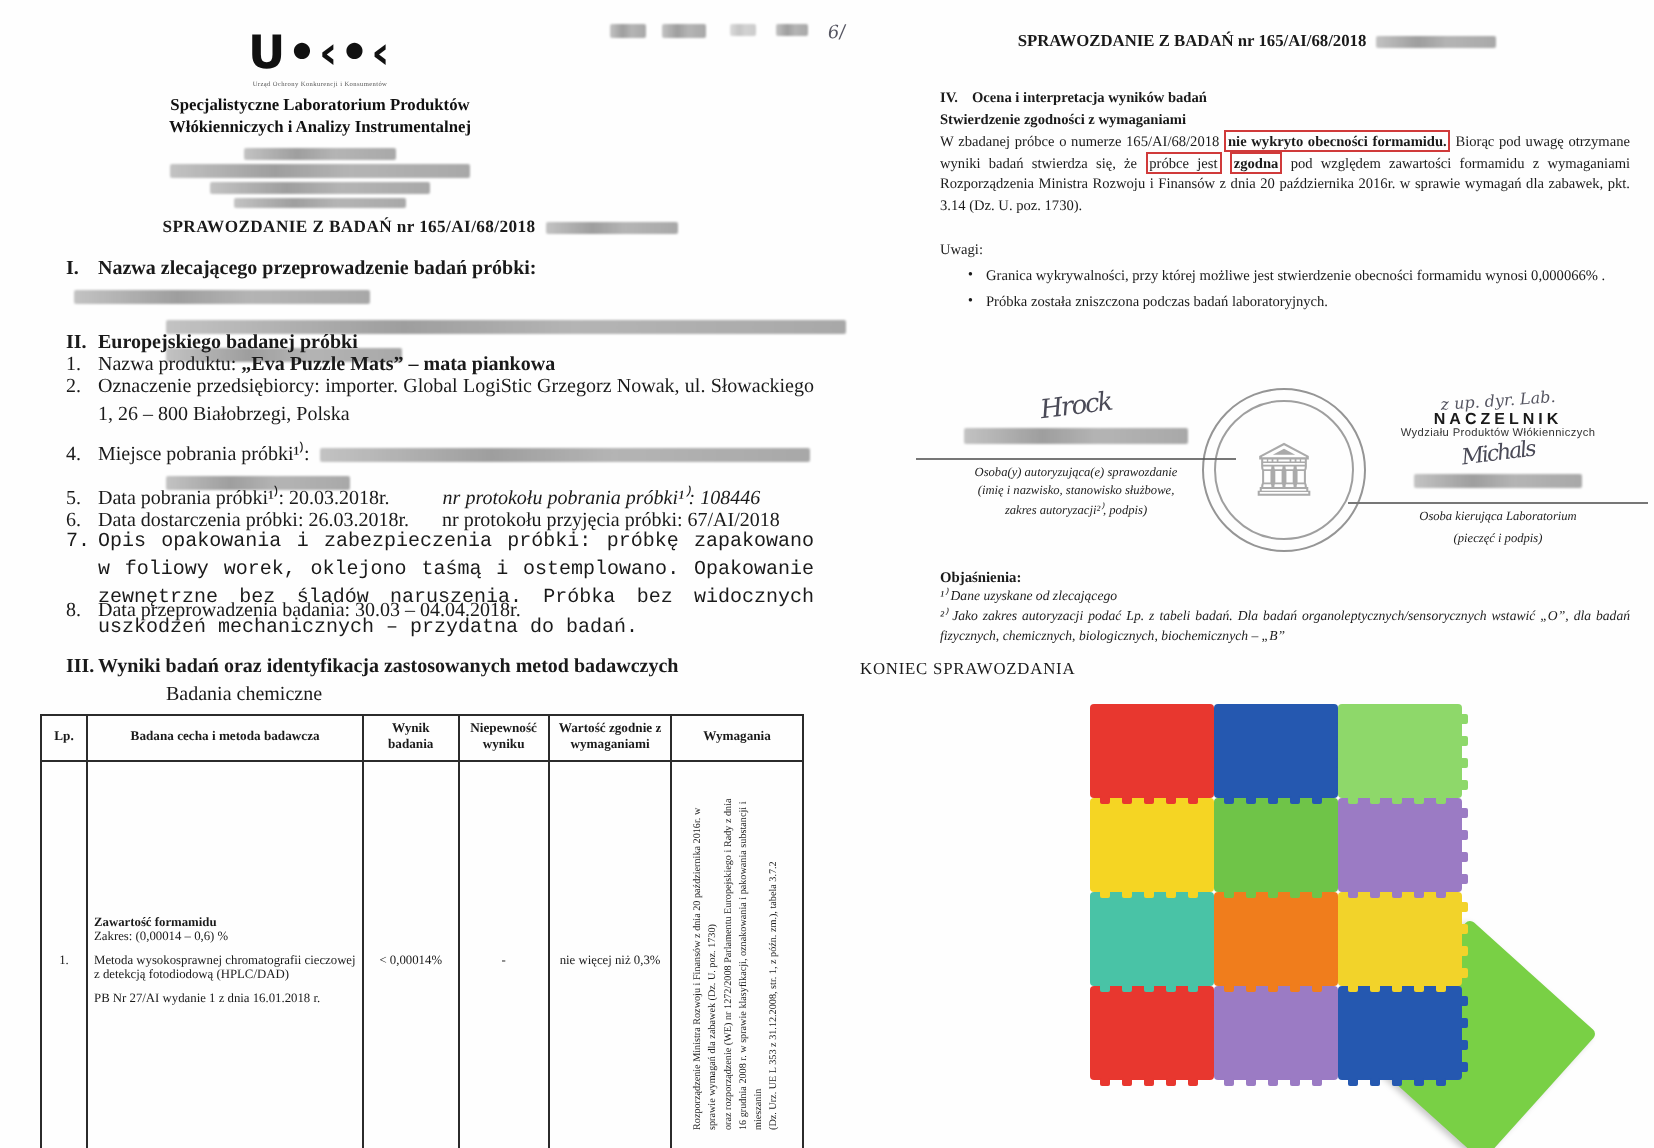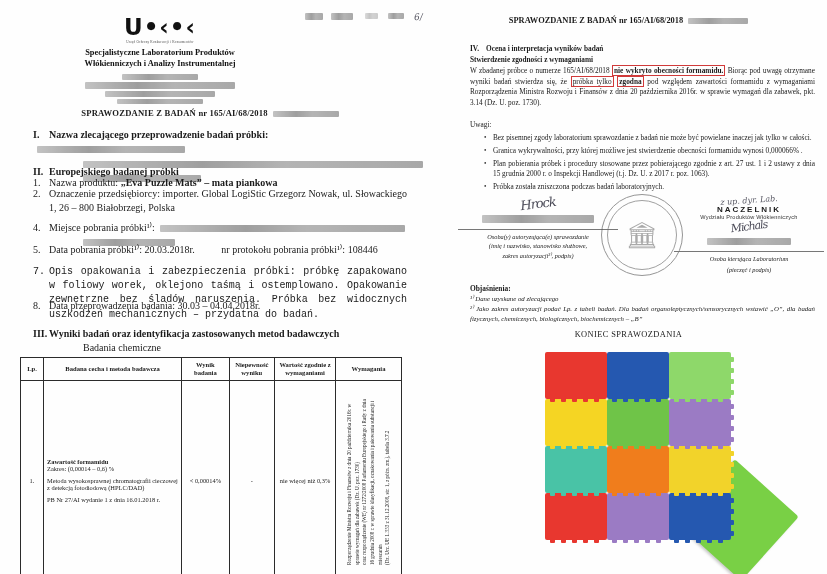--- a/index.html
+++ b/index.html
@@ -62,21 +62,21 @@
   .nacz-sub{font-family:"Liberation Sans",sans-serif;font-size:5.6px;letter-spacing:.2px;color:#333;}
   .capt{font-style:italic;font-size:6.3px;line-height:1.5;color:#222;border-top:1px solid #777;padding-top:2px;margin-top:2px;}
   .capt.nb{border-top:none;padding-top:0;}
   .stamp{position:absolute;left:50%;top:-2px;margin-left:-40px;width:80px;height:80px;border:1.4px solid #555;border-radius:50%;opacity:.62;}
   .stamp:after{content:"";position:absolute;left:5px;top:5px;right:5px;bottom:5px;border:0.7px solid #666;border-radius:50%;}
   .eagle{position:absolute;left:50%;top:50%;transform:translate(-50%,-50%);font-size:26px;color:#4a4a4a;opacity:.75;}
 
   .obj{position:absolute;left:40px;top:283px;width:345px;font-size:6.8px;line-height:1.5;}
   .obj .oh{font-weight:700;font-size:7.4px;}
   .obj .it{font-style:italic;}
-  .koniec{position:absolute;left:0;top:330px;width:397px;text-align:center;font-weight:400;font-size:8.4px;letter-spacing:.4px;}
+  .koniec{position:absolute;left:0;top:330px;width:397px;text-align:left;font-weight:400;font-size:8.4px;letter-spacing:.4px;}
 
   
   #mat{position:absolute;left:545px;top:352px;width:248px;height:220px;}
   .tile{position:absolute;border-radius:2px;}
   .tile:before,.tile:after{content:"";position:absolute;}
   .nub{position:absolute;background:inherit;}
   #floating{position:absolute;left:150px;top:125px;width:86px;height:86px;background:#79d045;transform:rotate(42deg);border-radius:3px;box-shadow:-1px 2px 3px rgba(0,0,0,.22);}
 </style>
 </head>
 <body>
@@ -139,23 +139,27 @@
 
 
     <div class="sec" style="top:221px;">
       <span class="num">4.</span><span>Miejsce pobrania próbki¹⁾:</span>
       <span class="redact" style="width:245px;height:7px;margin-left:3px;"></span>
       <span class="ind"><span class="redact" style="width:92px;height:7px;"></span></span>
     </div>
 
     <div class="sec" style="top:243px;">
       <span class="num">5.</span><span>Data pobrania próbki¹⁾: 20.03.2018r.</span>
-      <span style="margin-left:24px;">nr protokołu pobrania próbki¹⁾: 108446</span>
-    </div>
-
+      <span style="margin-left:24px;font-style:italic;">nr protokołu pobrania próbki¹⁾: 108446</span>
+    </div>
+
+    <div class="sec" style="top:254px;">
+      <span class="num">6.</span><span>Data dostarczenia próbki: 26.03.2018r.</span>
+      <span style="margin-left:14px;">nr protokołu przyjęcia próbki: 67/AI/2018</span>
+    </div>
 
     <div class="sec just" style="top:265px;font-family:Liberation Mono, monospace;">
       <span class="num">7.</span><span style="display:inline-block;width:358px;vertical-align:top;">
         <span>Opis opakowania i zabezpieczenia próbki:</span>
         <span>próbkę zapakowano w foliowy worek, oklejono taśmą i ostemplowano. Opakowanie zewnętrzne bez śladów naruszenia. Próbka bez widocznych uszkodzeń mechanicznych – przydatna do badań.</span>
       </span>
     </div>
 
     <div class="sec" style="top:299px;">
       <span class="num">8.</span><span>Data przeprowadzenia badania:</span>
@@ -210,31 +214,29 @@
 
     <div class="rsec" style="top:44px;">
       <span class="rom">IV.</span><span class="sec-h">Ocena i interpretacja wyników badań</span>
     </div>
     <div class="rsec sec-h" style="top:55px;">Stwierdzenie  zgodności z wymaganiami</div>
 
     <div class="rsec just" style="top:66px;">
       <span>W zbadanej próbce o numerze 165/AI/68/2018</span>
       <span class="boxred">nie wykryto obecności formamidu.</span>
       <span>Biorąc pod uwagę otrzymane wyniki badań stwierdza się, że</span>
-      <span class="boxred2">próbka tylko</span>
+      <span class="boxred2">próbce jest</span>
       <span class="boxred">zgodna</span>
       <span>pod względem zawartości formamidu z wymaganiami Rozporządzenia Ministra Rozwoju i Finansów z dnia 20 października 2016r. w sprawie wymagań dla zabawek, pkt. 3.14 (Dz. U. poz. 1730).</span>
     </div>
 
     <div class="rsec" style="top:120px;">
       <div>Uwagi:</div>
       <ul class="uw">
-        <li>Bez pisemnej zgody laboratorium sprawozdanie z badań nie może być powielane inaczej jak tylko w całości.</li>
         <li>Granica wykrywalności, przy której możliwe jest stwierdzenie obecności formamidu wynosi 0,000066% .</li>
-        <li>Plan pobierania próbek i procedury stosowane przez pobierającego zgodnie z art. 27 ust. 1 i 2 ustawy z dnia 15 grudnia 2000 r. o Inspekcji Handlowej (t.j. Dz. U. z 2017 r. poz. 1063).</li>
         <li>Próbka została zniszczona podczas badań laboratoryjnych.</li>
       </ul>
     </div>
 
     <div class="sigrow">
       <div class="sig-l">
         <div class="hand">Hrock</div>
         <div style="margin-top:-2px;">
           <span class="redact" style="width:112px;height:8px;"></span>
         </div>

